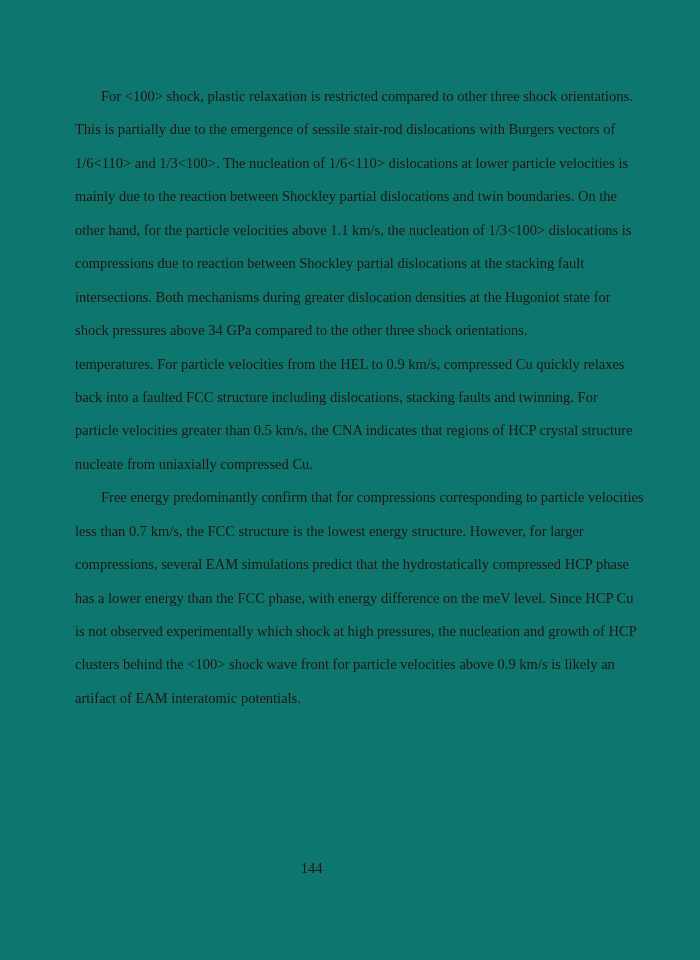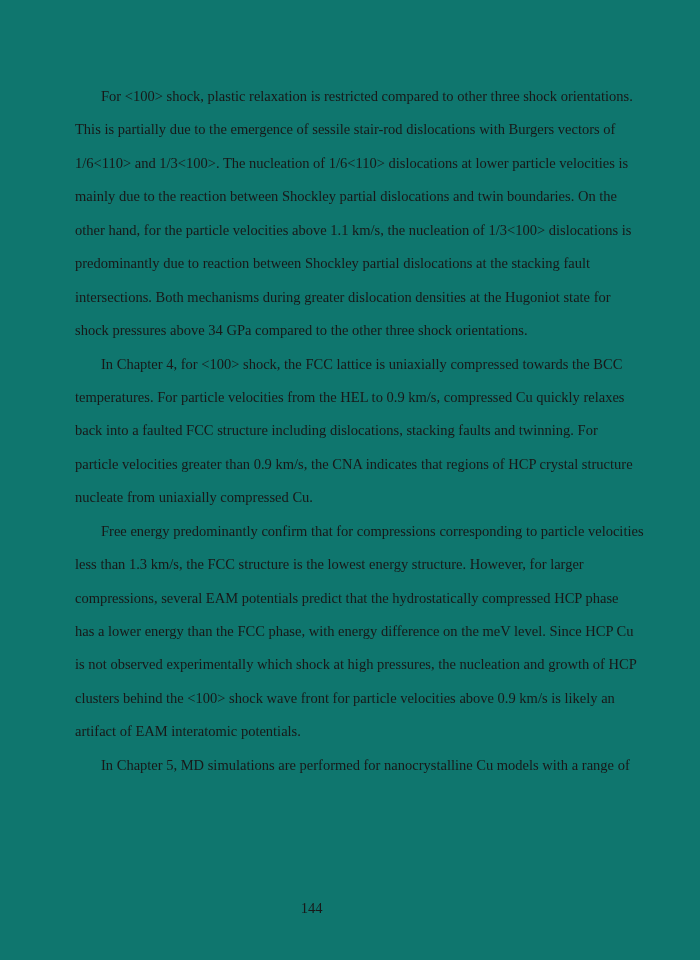--- a/index.html
+++ b/index.html
@@ -32,44 +32,41 @@
     padding-left: 26px;
   }
   .page-number {
     position: absolute;
     top: 858px;
     left: 0;
     width: 623px;
     text-align: center;
     font-size: 14.5px;
     line-height: 20px;
-    margin-top: 40px;
   }
 </style>
 </head>
 <body>
 
 <div class="page">
   <div class="text-block" id="text-block">
       <div class="line first">For &lt;100&gt; shock, plastic relaxation is restricted compared to other three shock orientations.</div>
       <div class="line">This is partially due to the emergence of sessile stair-rod dislocations with Burgers vectors of</div>
       <div class="line">1/6&lt;110&gt; and 1/3&lt;100&gt;. The nucleation of 1/6&lt;110&gt; dislocations at lower particle velocities is</div>
       <div class="line">mainly due to the reaction between Shockley partial dislocations and twin boundaries. On the</div>
       <div class="line">other hand, for the particle velocities above 1.1 km/s, the nucleation of 1/3&lt;100&gt; dislocations is</div>
-      <div class="line">predominantly due to reaction between Shockley partial dislocations at the stacking fault</div>
+      <div class="line">compressions due to reaction between Shockley partial dislocations at the stacking fault</div>
       <div class="line">intersections. Both mechanisms during greater dislocation densities at the Hugoniot state for</div>
       <div class="line">shock pressures above 34 GPa compared to the other three shock orientations.</div>
-      <div class="line first">In Chapter 4, for &lt;100&gt; shock, the FCC lattice is uniaxially compressed towards the BCC</div>
       <div class="line">temperatures. For particle velocities from the HEL to 0.9 km/s, compressed Cu quickly relaxes</div>
       <div class="line">back into a faulted FCC structure including dislocations, stacking faults and twinning. For</div>
-      <div class="line">particle velocities greater than 0.9 km/s, the CNA indicates that regions of HCP crystal structure</div>
+      <div class="line">particle velocities greater than 0.5 km/s, the CNA indicates that regions of HCP crystal structure</div>
       <div class="line">nucleate from uniaxially compressed Cu.</div>
       <div class="line first">Free energy predominantly confirm that for compressions corresponding to particle velocities</div>
-      <div class="line">less than 1.3 km/s, the FCC structure is the lowest energy structure. However, for larger</div>
-      <div class="line">compressions, several EAM potentials predict that the hydrostatically compressed HCP phase</div>
+      <div class="line">less than 0.7 km/s, the FCC structure is the lowest energy structure. However, for larger</div>
+      <div class="line">compressions, several EAM simulations predict that the hydrostatically compressed HCP phase</div>
       <div class="line">has a lower energy than the FCC phase, with energy difference on the meV level. Since HCP Cu</div>
       <div class="line">is not observed experimentally which shock at high pressures, the nucleation and growth of HCP</div>
       <div class="line">clusters behind the &lt;100&gt; shock wave front for particle velocities above 0.9 km/s is likely an</div>
       <div class="line">artifact of EAM interatomic potentials.</div>
-      <div class="line first">In Chapter 5, MD simulations are performed for nanocrystalline Cu models with a range of</div>
     </div>
   <div class="page-number">144</div>
 </div>
 
 </body></html>

